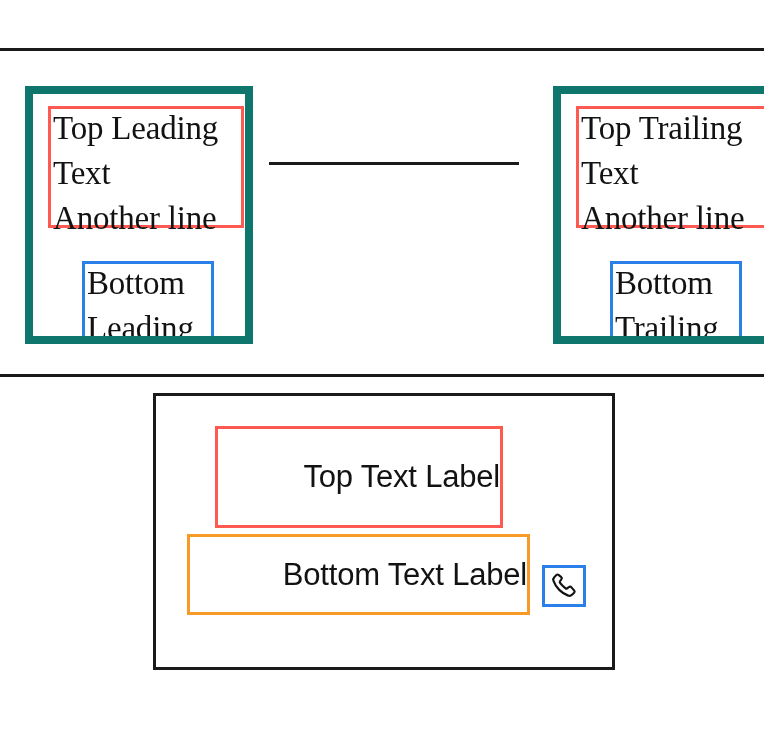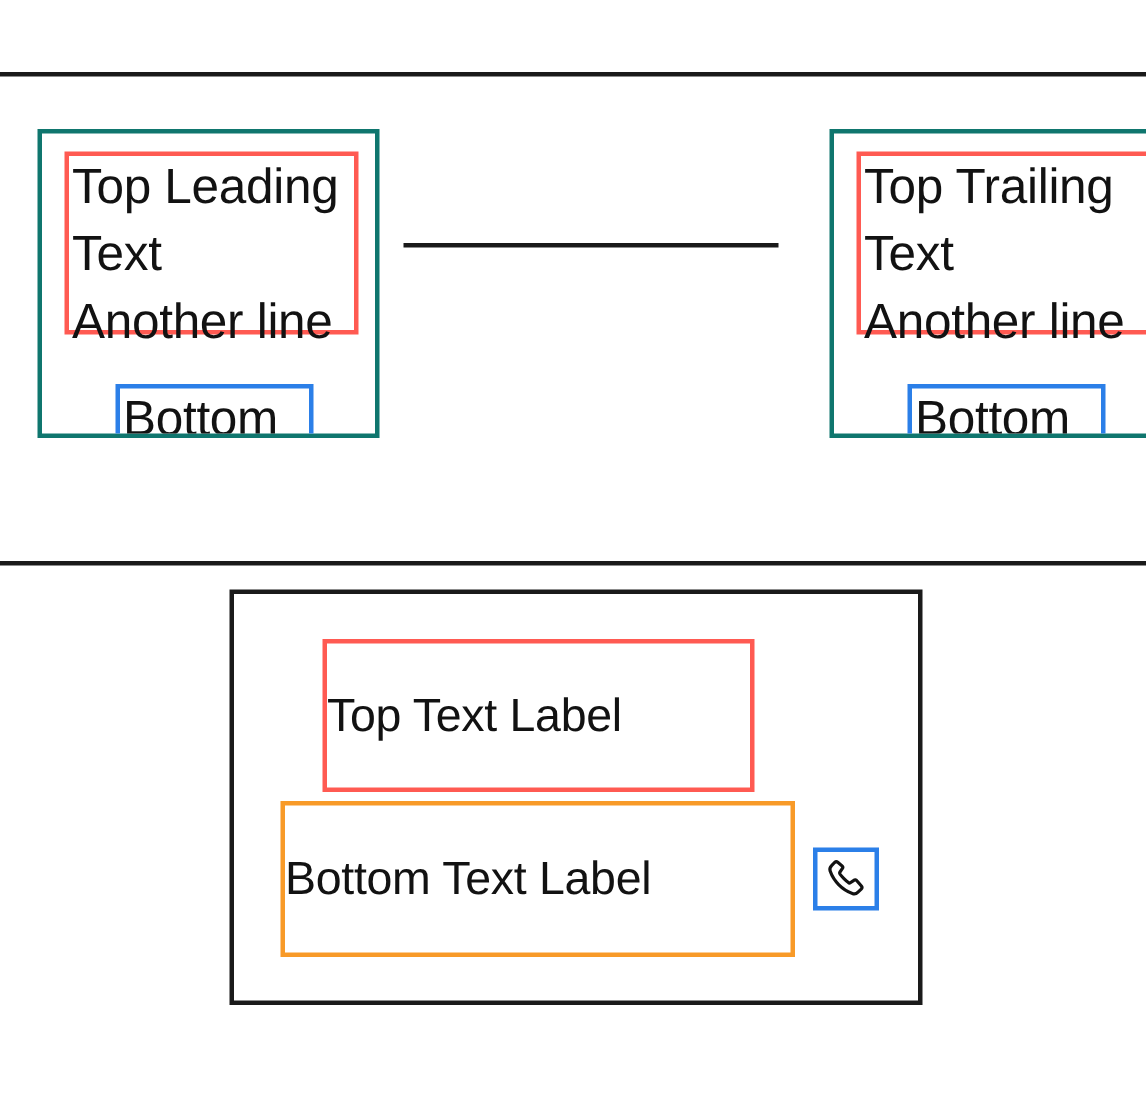--- a/index.html
+++ b/index.html
@@ -33,24 +33,25 @@
     top: 49px;
     left: 0;
     width: 764px;
     height: 325px;
   }
 
   .outer-box {
     position: absolute;
     top: 37px;
     width: 228px;
-    height: 206px;
-    border: 3px solid #0f766e;
+    height: 258px;
+    border: 8px solid #0f766e;
     box-sizing: border-box;
     overflow: hidden;
+    font-family: Liberation Serif, serif;
   }
   #outer-box-leading  { left: 25px; }
   #outer-box-trailing { left: 527px; margin-left: 26px; }
 
   .top-text-box {
     position: absolute;
     top: 12px;
     left: 15px;
     width: 196px;
     height: 122px;
@@ -102,33 +103,33 @@
   #top-label-box {
     position: absolute;
     top: 30px;
     left: 59px;
     width: 288px;
     height: 102px;
     border: 3px solid #FF5A52;
     box-sizing: border-box;
     display: flex;
     align-items: center;
-    justify-content: flex-start;
+    justify-content: flex-end;
   }
   #bottom-label-box {
     position: absolute;
     top: 138px;
     left: 31px;
     width: 343px;
-    height: 104px;
+    height: 81px;
     border: 3px solid #F89A28;
     box-sizing: border-box;
     display: flex;
     align-items: center;
-    justify-content: flex-start;
+    justify-content: flex-end;
   }
   .card-label {
     font-size: 31px;
     color: #121212;
     letter-spacing: -0.2px;
     white-space: nowrap;
   }
 
   #call-button {
     position: absolute;

